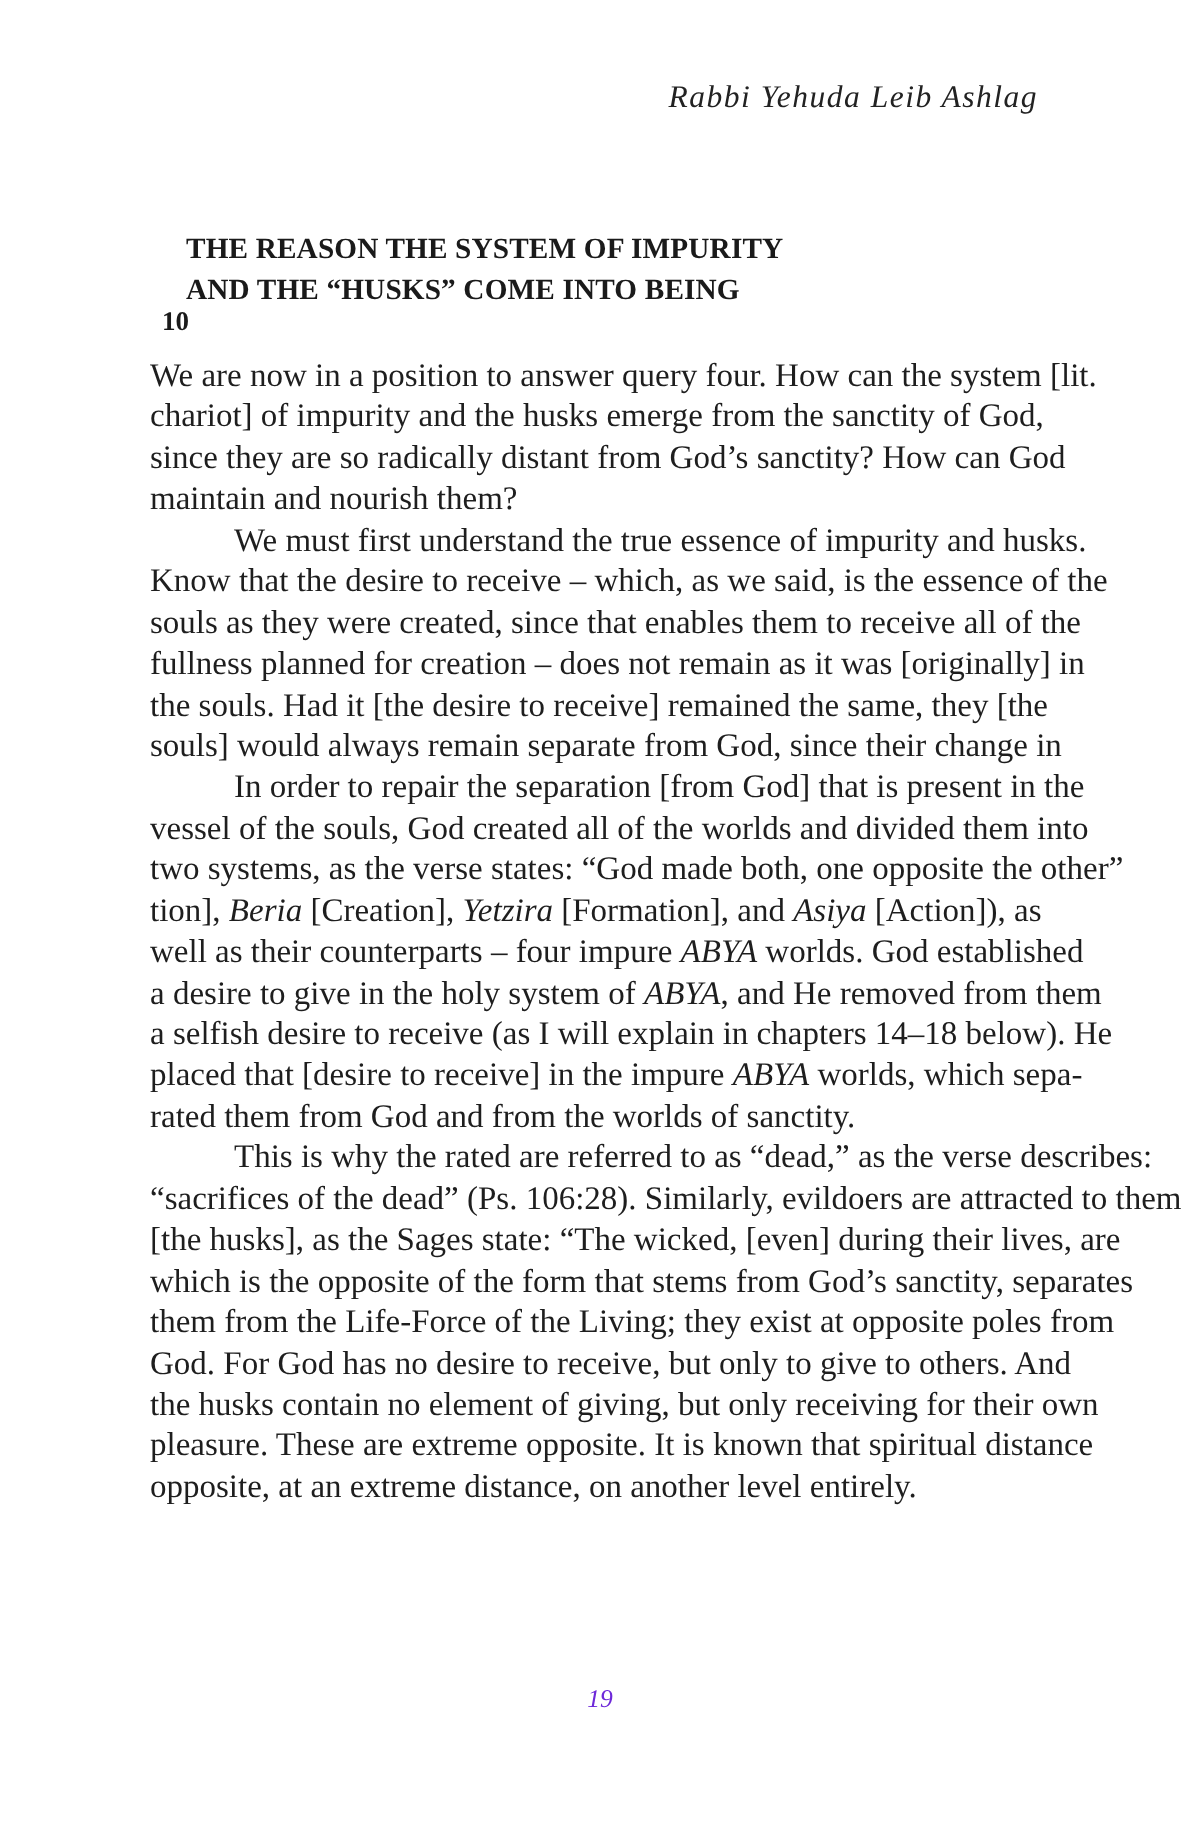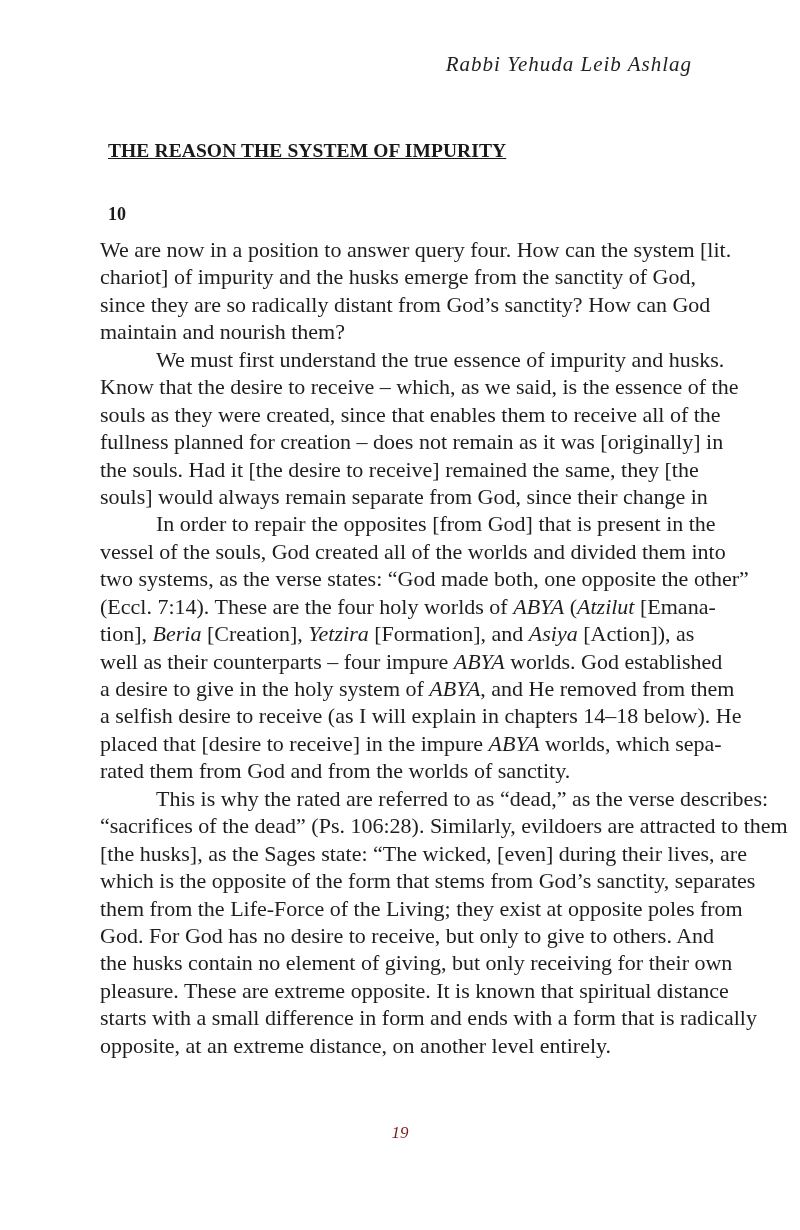--- a/index.html
+++ b/index.html
@@ -66,31 +66,32 @@
     padding-left: 56px;
   }
   .folio {
     position: absolute;
     top: 1123px;
     left: 0;
     width: 800px;
     text-align: center;
     font-style: italic;
     font-size: 17px;
-    color: #7f1d1d;
+    color: #6d28d9;
   }
   i { font-style: italic; }
 </style>
 </head>
 <body>
 
 <div class="running-head">Rabbi Yehuda Leib Ashlag</div>
 
-<h2 class="chapter-title" style="margin:0;text-decoration:underline;">
+<h2 class="chapter-title" style="margin:16px;">
   <span class="line">THE REASON THE SYSTEM OF IMPURITY</span>
+  <span class="line">AND THE “HUSKS” COME INTO BEING</span>
 </h2>
 
 <div class="section-num">10</div>
 
 <div class="body-text">
 
   <div>
     <span class="line">We are now in a position to answer query four. How can the system [lit.</span>
     <span class="line">chariot] of impurity and the husks emerge from the sanctity of God,</span>
     <span class="line">since they are so radically distant from God’s sanctity? How can God</span>
@@ -100,39 +101,37 @@
   <div>
     <span class="line indent">We must first understand the true essence of impurity and husks.</span>
     <span class="line">Know that the desire to receive – which, as we said, is the essence of the</span>
     <span class="line">souls as they were created, since that enables them to receive all of the</span>
     <span class="line">fullness planned for creation – does not remain as it was [originally] in</span>
     <span class="line">the souls. Had it [the desire to receive] remained the same, they [the</span>
     <span class="line">souls] would always remain separate from God, since their change in</span>
   </div>
 
   <div>
-    <span class="line indent">In order to repair the opposites [from God] that is present in the</span>
+    <span class="line indent">In order to repair the separation [from God] that is present in the</span>
     <span class="line">vessel of the souls, God created all of the worlds and divided them into</span>
     <span class="line">two systems, as the verse states: “God made both, one opposite the other”</span>
-    <span class="line"><span>(Eccl. 7:14). These are the four holy worlds of </span><i>ABYA</i><span> (</span><i>Atzilut</i><span> [Emana-</span></span>
     <span class="line"><span>tion], </span><i>Beria</i><span> [Creation], </span><i>Yetzira</i><span> [Formation], and </span><i>Asiya</i><span> [Action]),  as</span></span>
     <span class="line"><span>well as their counterparts – four impure </span><i>ABYA</i><span> worlds. God established</span></span>
     <span class="line"><span>a desire to give in the holy system of </span><i>ABYA</i><span>, and He removed from them</span></span>
     <span class="line">a selfish desire to receive (as I will explain in chapters 14–18 below). He</span>
     <span class="line"><span>placed that [desire to receive] in the impure </span><i>ABYA</i><span> worlds, which sepa-</span></span>
     <span class="line last">rated them from God and from the worlds of sanctity.</span>
   </div>
 
   <div>
     <span class="line indent">This is why the rated are referred to as “dead,” as the verse describes:</span>
     <span class="line">“sacrifices of the dead” (Ps. 106:28). Similarly, evildoers are attracted to them</span>
     <span class="line">[the husks], as the Sages state: “The wicked, [even] during their lives, are</span>
     <span class="line">which is the opposite of the form that stems from God’s sanctity, separates</span>
     <span class="line">them from the Life-Force of the Living; they exist at opposite poles from</span>
     <span class="line">God. For God has no desire to receive, but only to give to others. And</span>
     <span class="line">the husks contain no element of giving, but only receiving for their own</span>
     <span class="line">pleasure. These are extreme opposite. It is known that spiritual distance</span>
-    <span class="line">starts with a small difference in form and ends with a form that is radically</span>
     <span class="line last">opposite, at an extreme distance, on another level entirely.</span>
   </div>
 </div>
 
 <div class="folio">19</div>
 
 </body></html>

